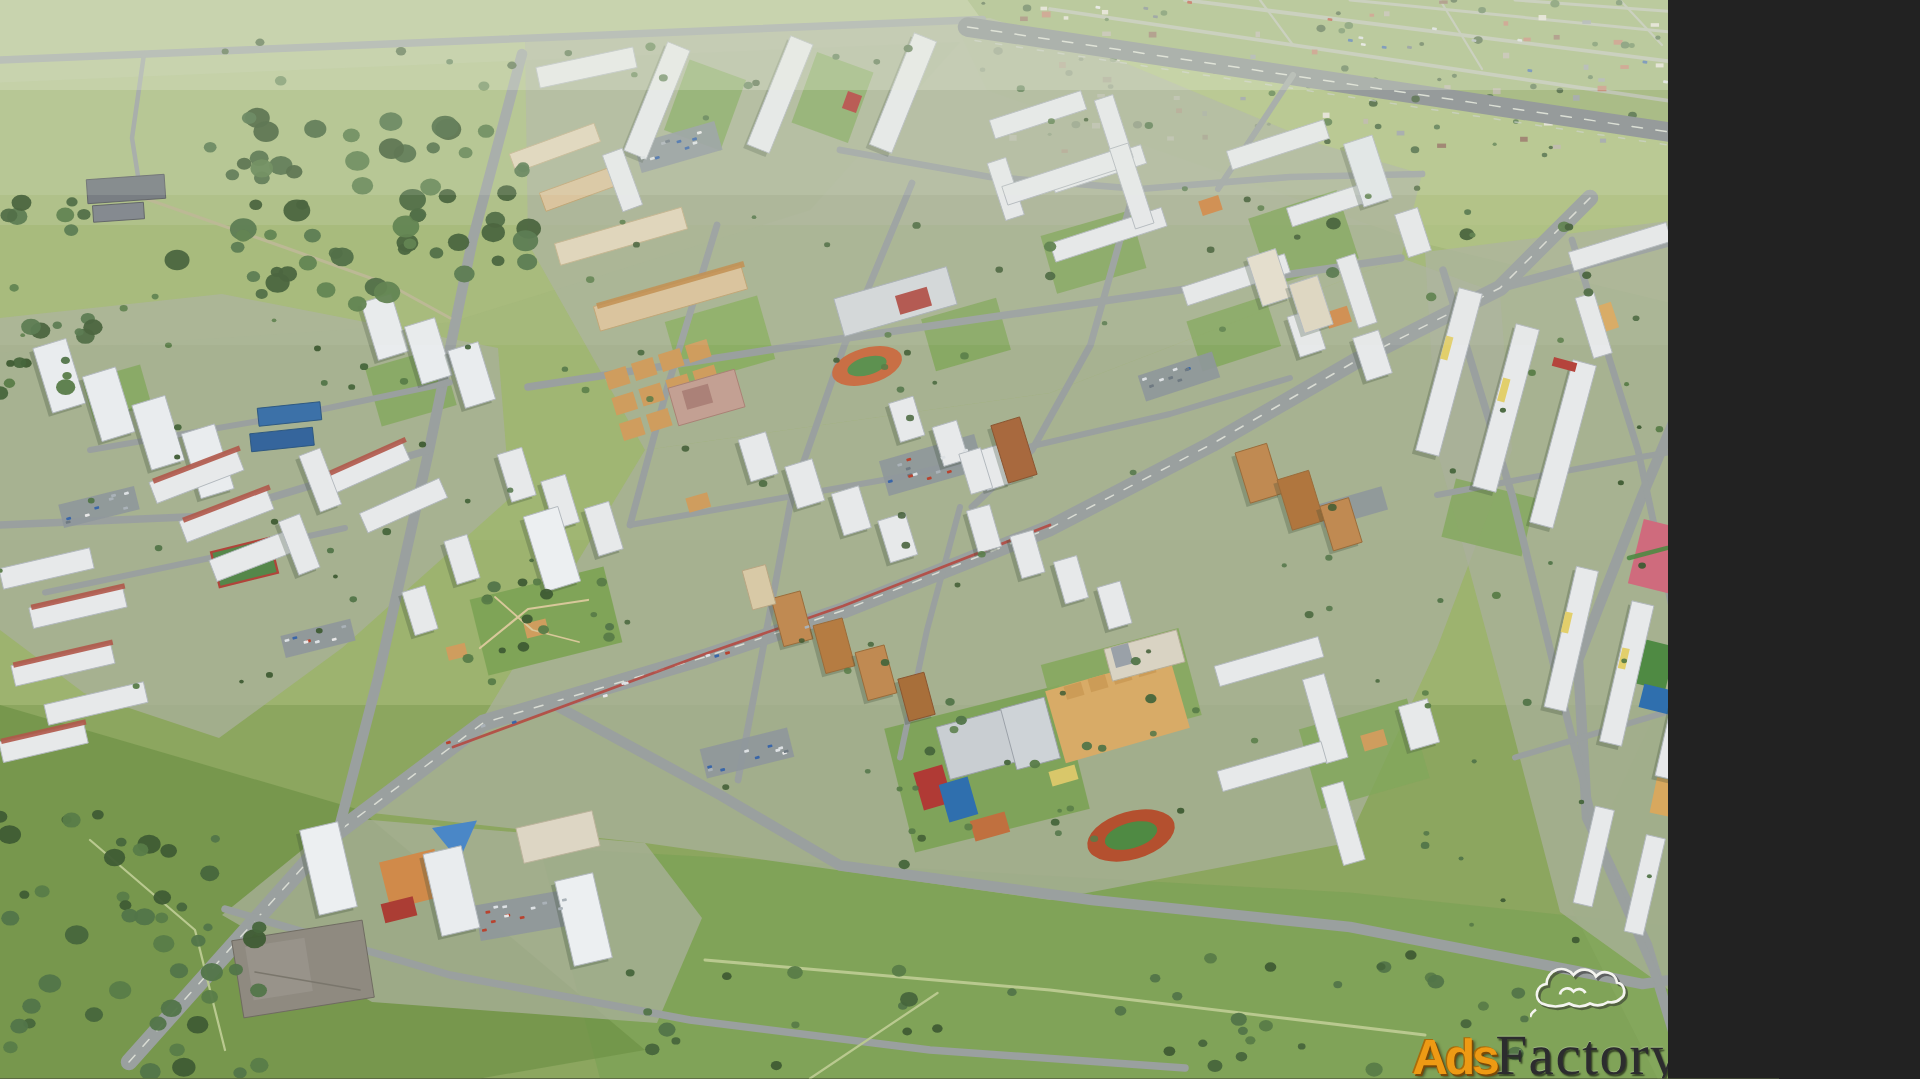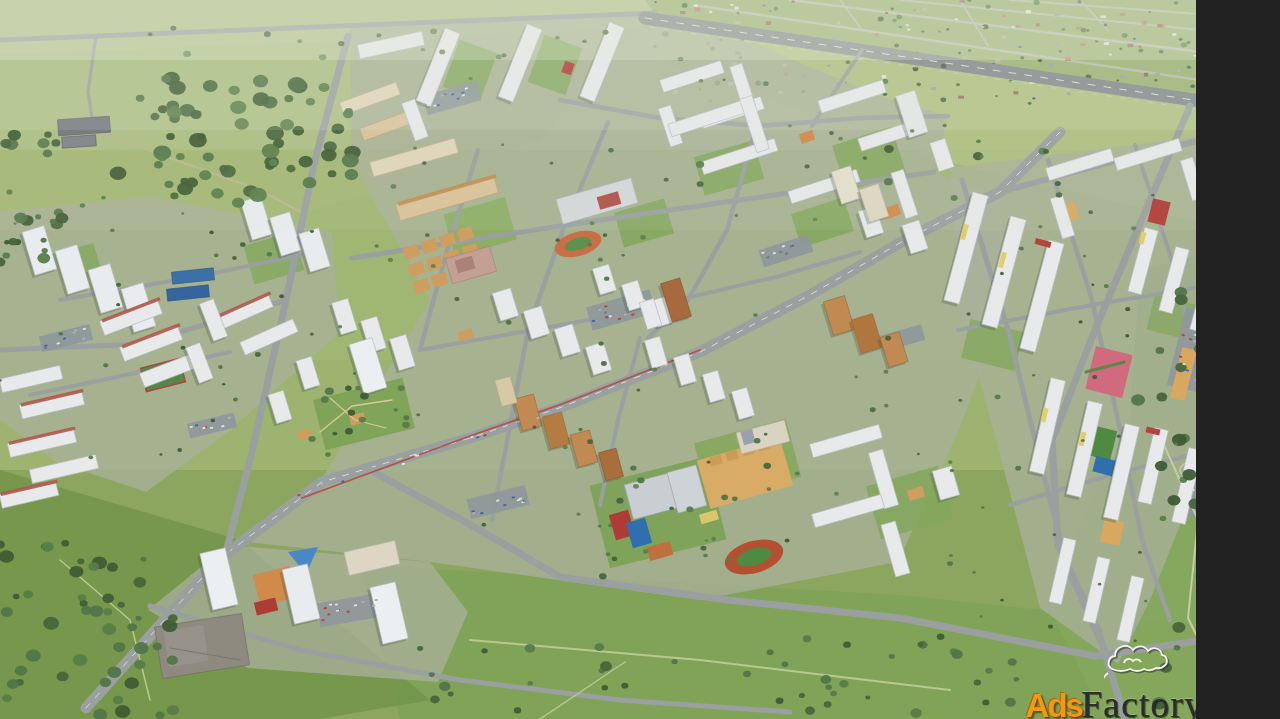--- a/index.html
+++ b/index.html
@@ -1,17 +1,17 @@
 <!DOCTYPE html>
 <html><head>
 <meta charset="utf-8">
 <style>
   html,body{margin:0;padding:0;background:#222;}
   #stage{
-    position:relative;width:1196px;height:719px;overflow:hidden;
+    position:relative;width:1112px;height:719px;overflow:hidden;
     font-family:"Liberation Sans", sans-serif;
   }
   #scene{position:absolute;left:0;top:0;width:1280px;height:719px;display:block;}
   
   .wm{position:absolute;right:-4px;bottom:0px;width:200px;height:90px;pointer-events:none;}
   .wm-cloud{position:absolute;right:24px;bottom:40px;width:72px;height:42px;}
   .wm-text{
     position:absolute;right:-4px;bottom:-4px;white-space:nowrap;
     display:flex;align-items:baseline;line-height:1;
   }

